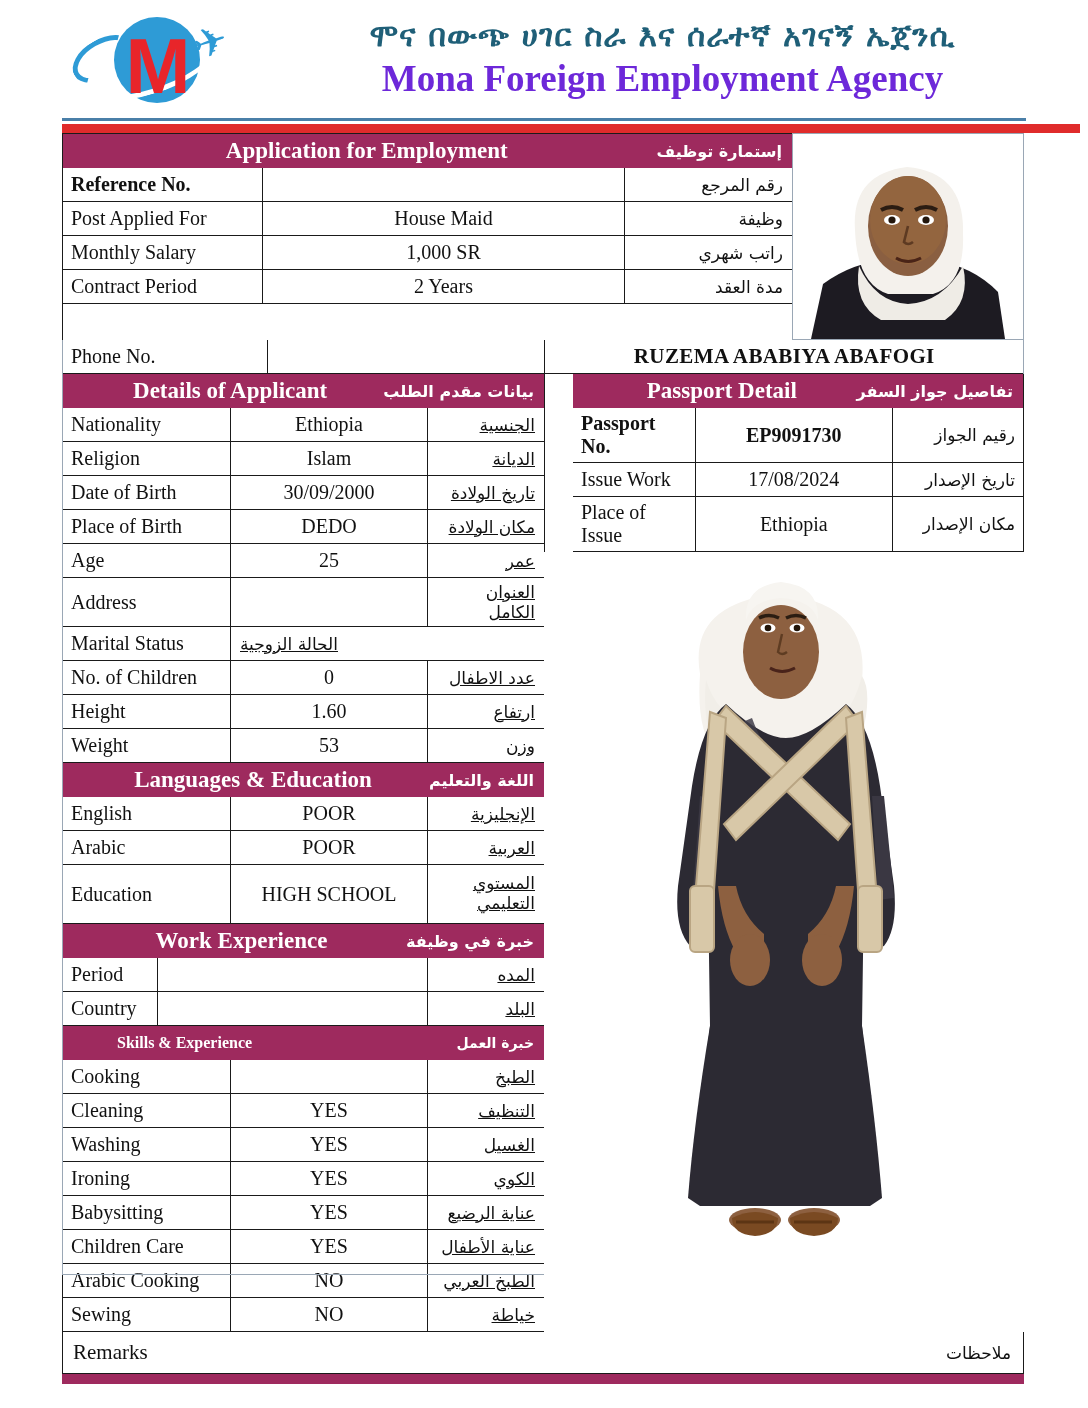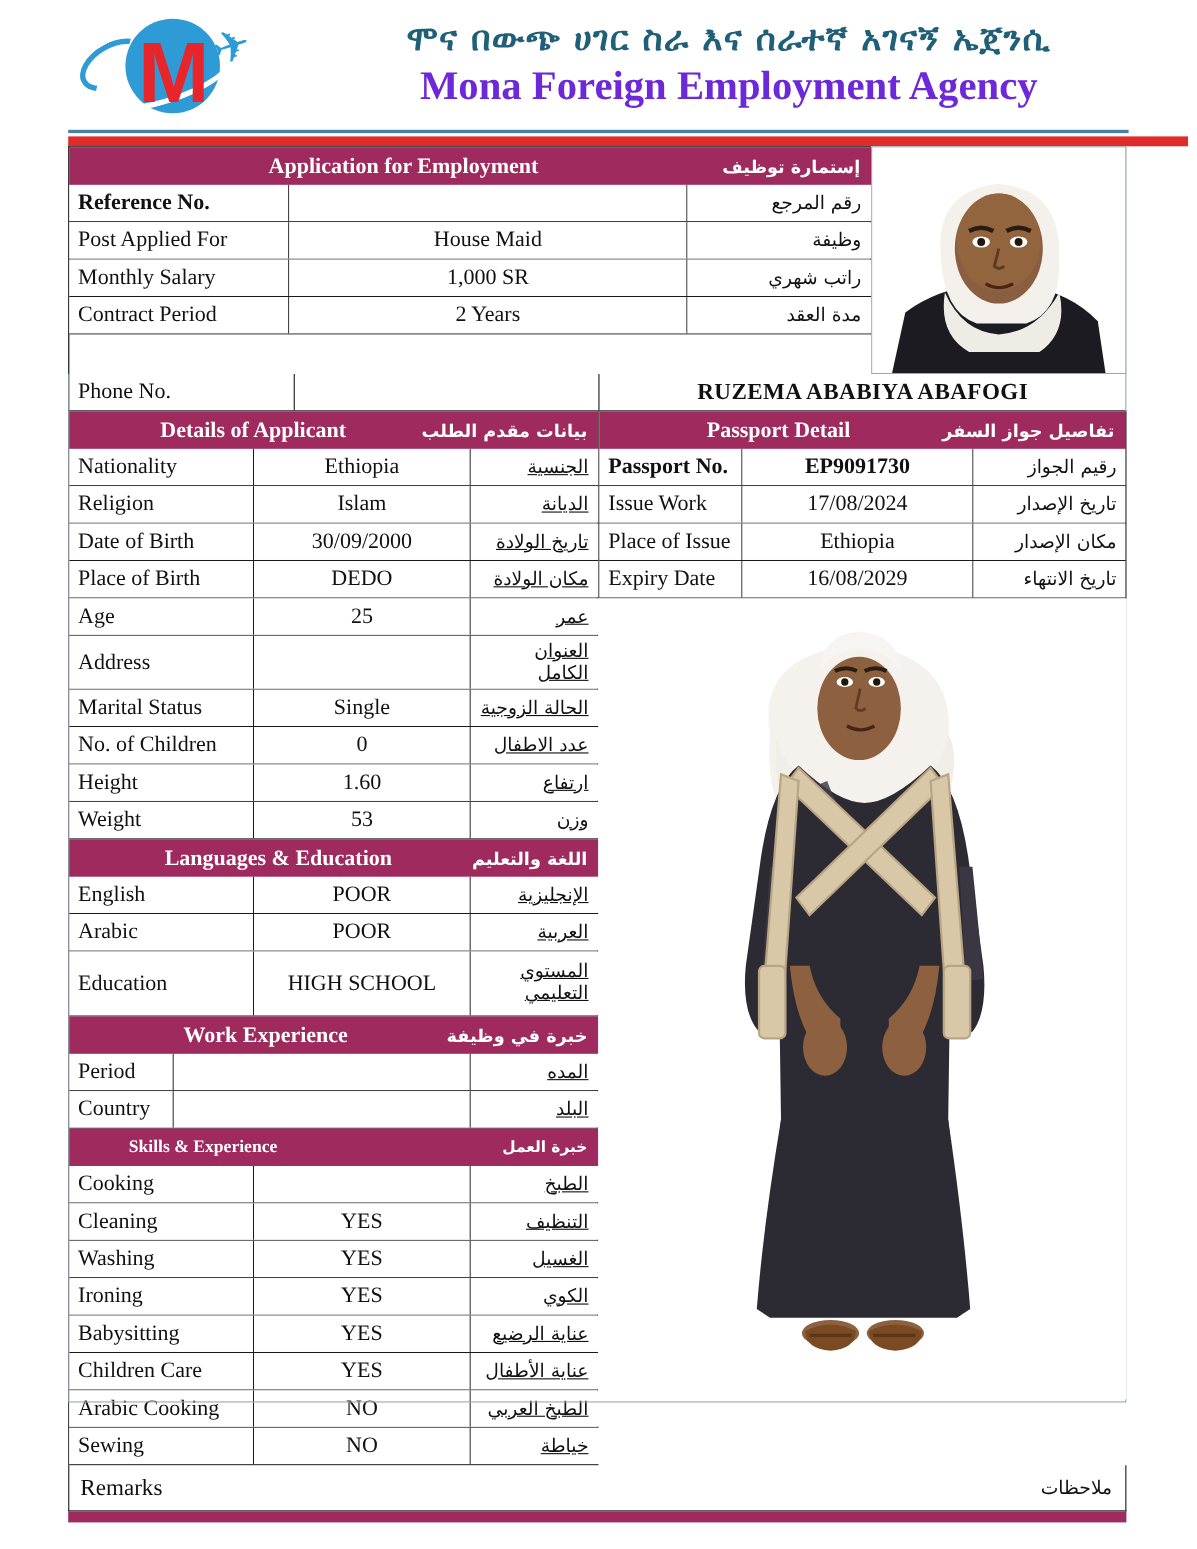--- a/index.html
+++ b/index.html
@@ -103,21 +103,21 @@
     background:#9e2a5e;
     color:#ffffff;
     height:34px;
     display:flex;
     align-items:center;
     position:relative;
   }
   .band-en {
     font-family:"Liberation Serif", serif;
     font-weight:bold;
-    font-size:20px;
+    font-size:23px;
     text-align:center;
     flex:1 1 auto;
     padding-left:14px;
   }
   .band-ar {
     font-family:"DejaVu Sans", sans-serif;
     font-weight:bold;
     font-size:16px;
     direction:rtl;
     padding-right:10px;
@@ -186,21 +186,21 @@
   .col-left .sect { border-left:1.5px solid #1a1a1a; }
   .col-left .row .c1 { width:168px; }
   .col-left .row .c2 { width:197px; }
   .col-left .row .c3 { width:115px;text-decoration:underline; }
 
   
   .col-left .row.we .c1 { width:95px; }
   .col-left .row.we .c2 { width:270px; }
   .col-left .row.we .c3 { width:115px; }
 
-  .col-right .sect { border-left:1.5px solid #1a1a1a; border-right:1.5px solid #1a1a1a; }
+  .col-right .sect { border-left:1.5px solid #1a1a1a; border-right:1.5px solid #1a1a1a;padding-left:28px; }
   .col-right .row .c1 { width:130px; }
   .col-right .row .c2 { width:210px; }
   .col-right .row .c3 { width:138px; }
 
   .fullbody {
     width:480px;
     height:728px;
     border-left:1.5px solid #ffffff;
     display:flex; align-items:flex-end; justify-content:center;
     background:#fff;
@@ -341,21 +341,20 @@
           <div class="cell value c2">25</div>
           <div class="cell ar c3">عمر</div>
         </div>
         <div class="row">
           <div class="cell label c1">Address</div>
           <div class="cell value c2"></div>
           <div class="cell ar c3">العنوان الكامل</div>
         </div>
         <div class="row">
           <div class="cell label c1">Marital Status</div>
-          <div class="cell value c2">Single</div>
           <div class="cell ar c3">الحالة الزوجية</div>
         </div>
         <div class="row">
           <div class="cell label c1">No. of Children</div>
           <div class="cell value c2">0</div>
           <div class="cell ar c3">عدد الاطفال</div>
         </div>
         <div class="row">
           <div class="cell label c1">Height</div>
           <div class="cell value c2">1.60</div>
@@ -469,25 +468,20 @@
         </div>
         <div class="row">
           <div class="cell label c1">Issue Work</div>
           <div class="cell value c2">17/08/2024</div>
           <div class="cell ar c3">تاريخ الإصدار</div>
         </div>
         <div class="row">
           <div class="cell label c1">Place of Issue</div>
           <div class="cell value c2">Ethiopia</div>
           <div class="cell ar c3">مكان الإصدار</div>
-        </div>
-        <div class="row">
-          <div class="cell label c1">Expiry Date</div>
-          <div class="cell value c2">16/08/2029</div>
-          <div class="cell ar c3">تاريخ الانتهاء</div>
         </div>
       </div>
 
       <div class="fullbody">
         <svg width="470" height="724" viewBox="0 0 470 724">
           <rect x="0" y="0" width="470" height="724" fill="#ffffff"></rect>
 
           <path d="M150 118 Q138 48 228 38 Q320 46 312 124 Q318 178 300 196 L166 196 Q146 176 150 118 Z" fill="#f5f2ed"></path>
 
           <ellipse cx="231" cy="96" rx="38" ry="47" fill="#8d6040"></ellipse>

